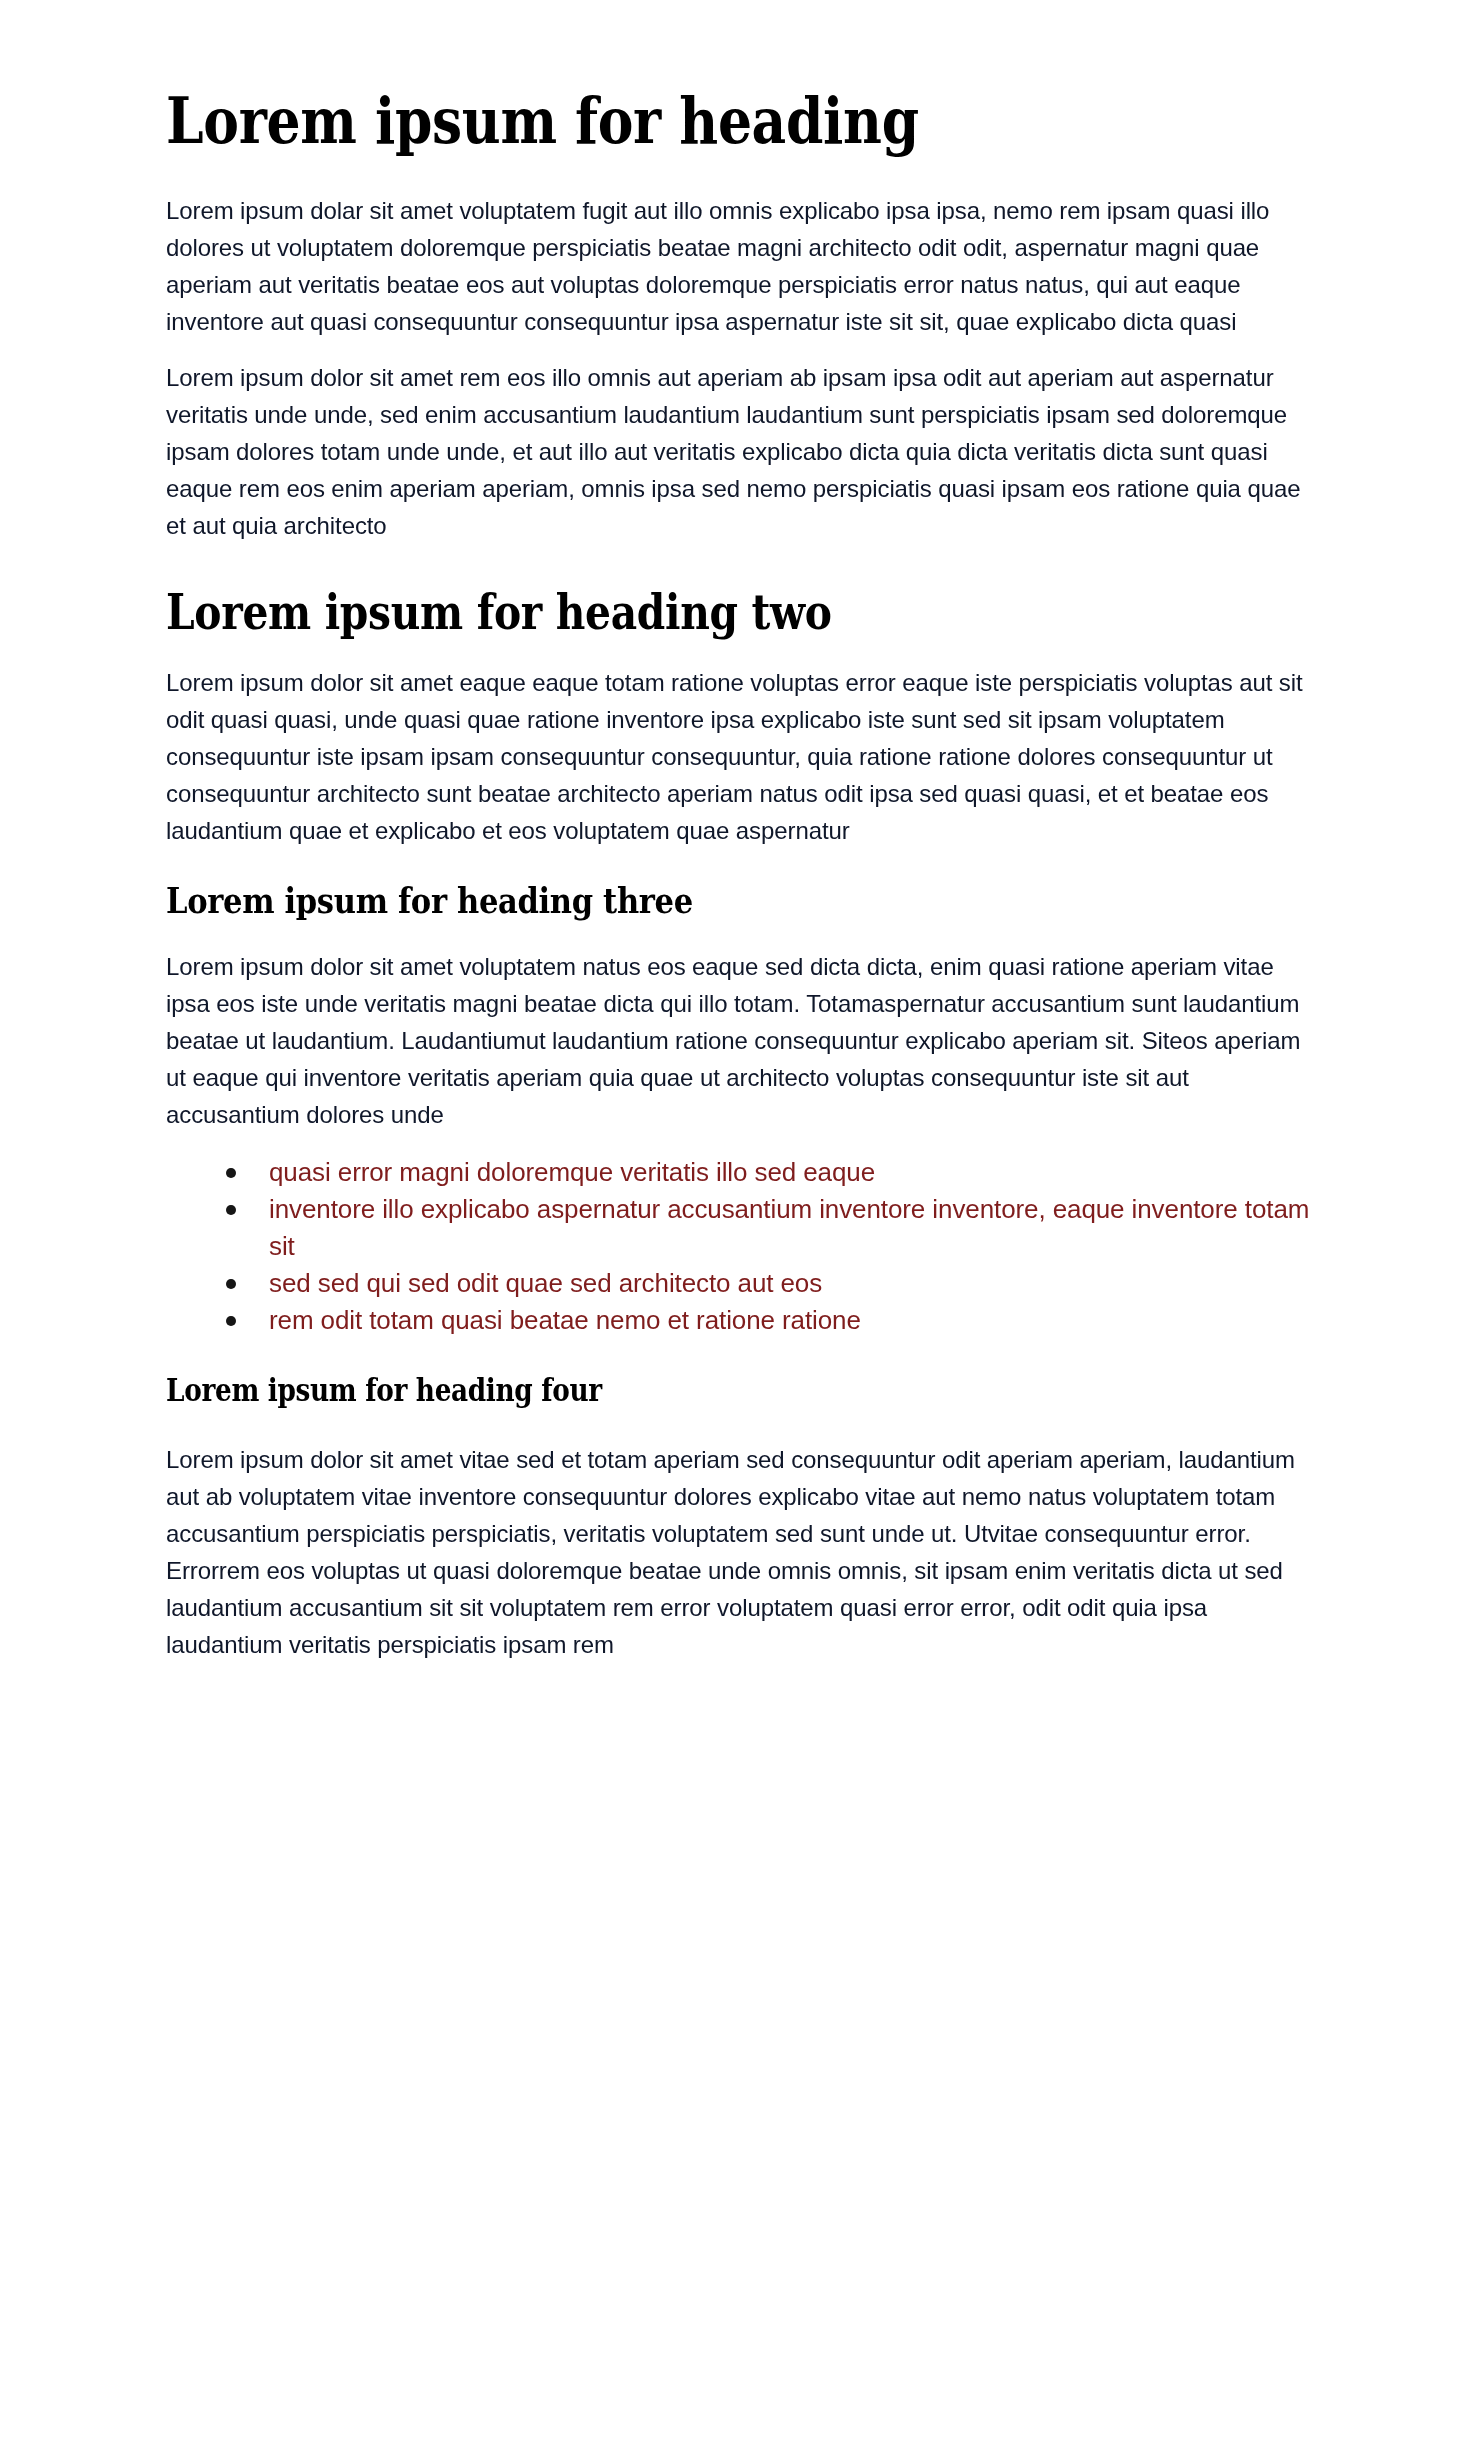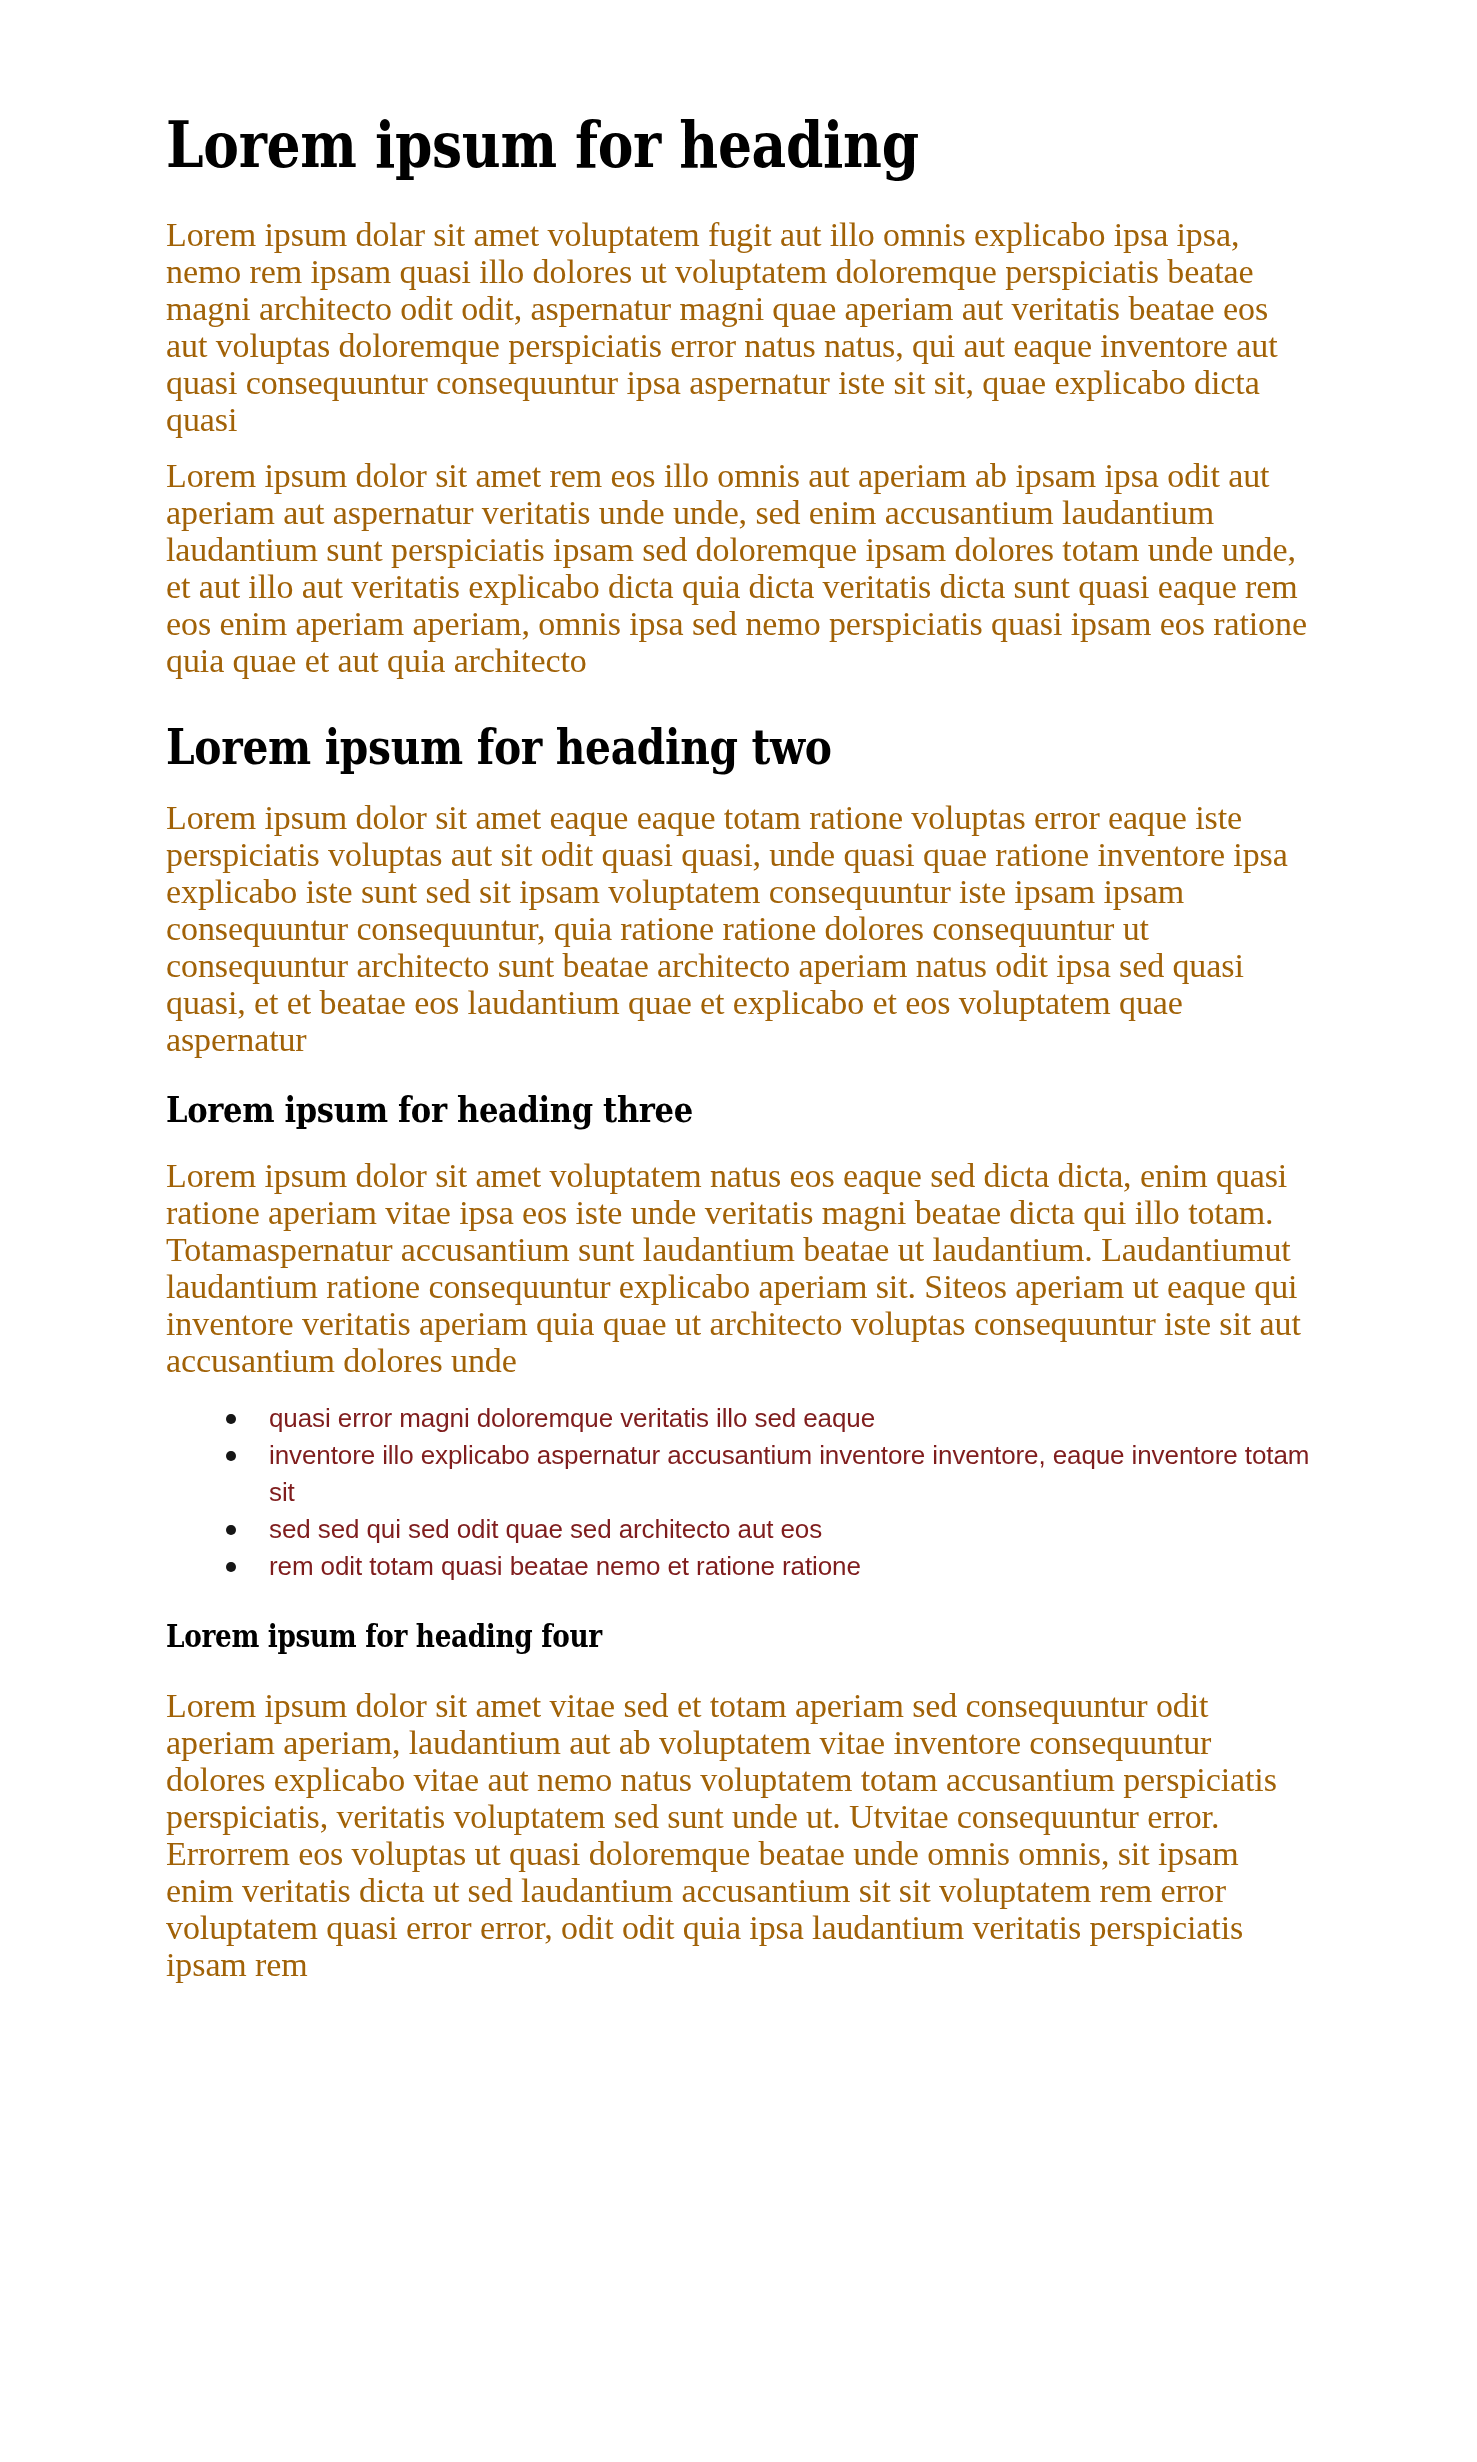--- a/index.html
+++ b/index.html
@@ -9,21 +9,21 @@
   .page {
     position: relative;
     width: 1477px;
     height: 2462px;
     background: #ffffff;
     overflow: hidden;
     font-family: "Liberation Sans", sans-serif;
   }
 
   .content {
-    padding: 108px 166px 0 166px;
+    padding: 84px 166px 0 166px;
     width: 100%;
   }
 
   
   .h-slab {
     font-family: "DejaVu Serif", serif;
     font-weight: 700;
     color: #000000;
     transform: scaleX(0.85);
     transform-origin: 0 50%;
@@ -49,24 +49,24 @@
     margin: 30px 0 26px 0;
   }
 
   h4.h-slab {
     font-size: 31px;
     line-height: 1.2;
     margin: 33px 0 31px 0;
   }
 
   p.body-text {
-    font-family: Liberation Serif, serif;
-    font-size: 34px;
+    font-family: Liberation Sans, sans-serif;
+    font-size: 24px;
     line-height: 37px;
-    color: #a16207;
+    color: #0f172a;
     margin: 0 0 19.6px 0;
     letter-spacing: -0.1px;
   }
 
   ul.bullet-list {
     list-style: none;
     margin: 21.4px 0 19.6px 0;
   }
 
   ul.bullet-list li {

